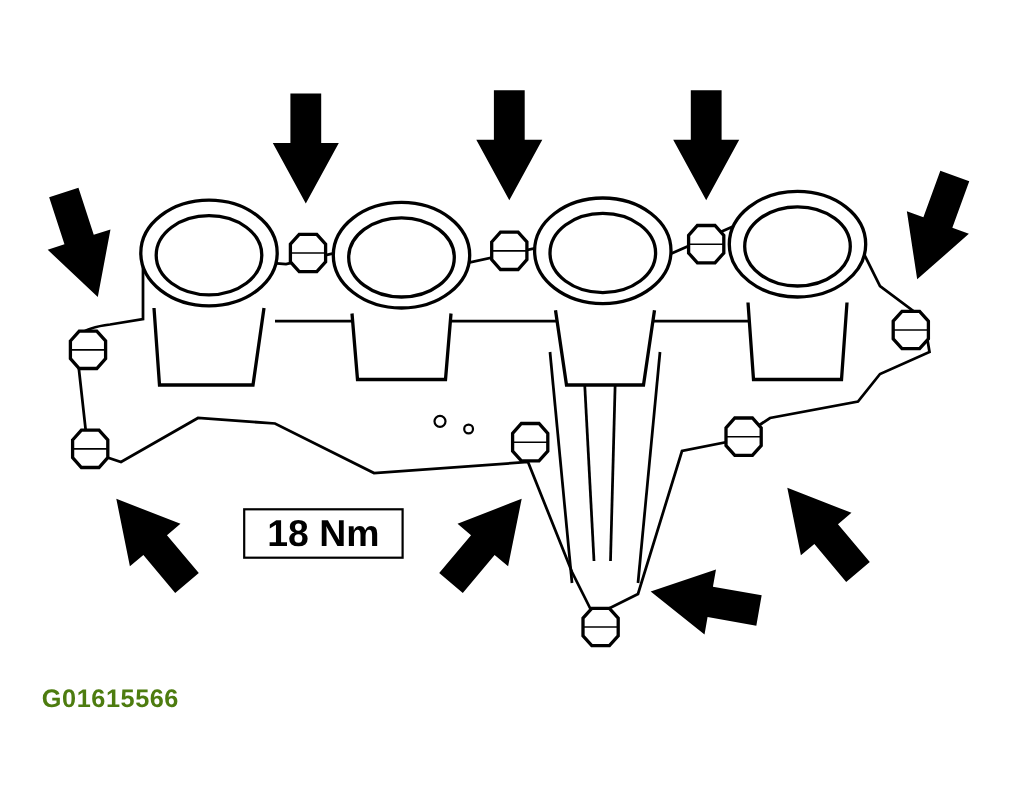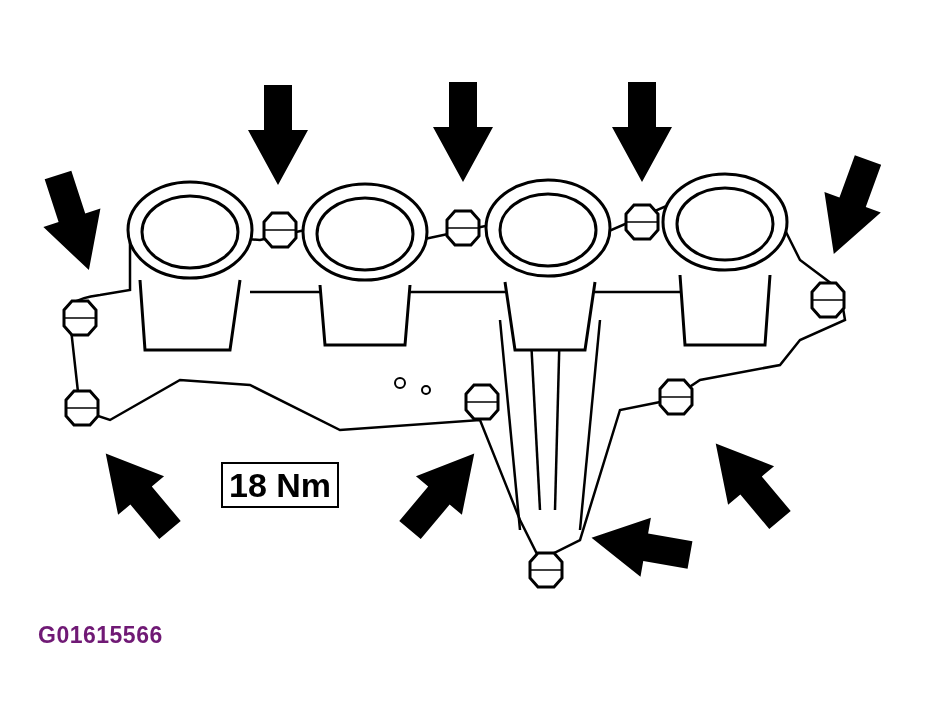--- a/index.html
+++ b/index.html
@@ -1,19 +1,19 @@
 <!DOCTYPE html>
 <html><head>
 <meta charset="utf-8">
 <style>
   html, body { margin:0; padding:0; background:#fff; }
   body { width:925px; height:720px; position:relative; overflow:hidden; font-family:"Liberation Sans", sans-serif; }
   #diagram { position:absolute; left:0; top:0; }
-  .torque-label { position:absolute; left:221px; top:462px; width:118px; height:46px; border:2px solid #000; box-sizing:border-box; display:flex; align-items:center; justify-content:center; font-size:34px; font-weight:bold; color:#000; background:#fff; }
-  .figure-id { position:absolute; left:38px; top:622px; font-size:23px; font-weight:bold; color:#701a75; letter-spacing:0.5px; }
+  .torque-label { position:absolute; left:221px; top:462px; width:146px; height:46px; border:2px solid #000; box-sizing:border-box; display:flex; align-items:center; justify-content:center; font-size:34px; font-weight:bold; color:#000; background:#fff; }
+  .figure-id { position:absolute; left:38px; top:622px; font-size:23px; font-weight:bold; color:#4d7c0f; letter-spacing:0.5px; }
 </style>
 </head>
 <body>
 
 <svg id="diagram" width="925" height="720" viewBox="0 0 925 720">
   <defs>
     <g id="bolt">
       <polygon points="-16,-8 -8,-17 8,-17 16,-8 16,8 8,17 -8,17 -16,8" fill="#fff" stroke="#000" stroke-width="3"></polygon>
       <line x1="-16" y1="0" x2="16" y2="0" stroke="#000" stroke-width="1.5"></line>
     </g>

